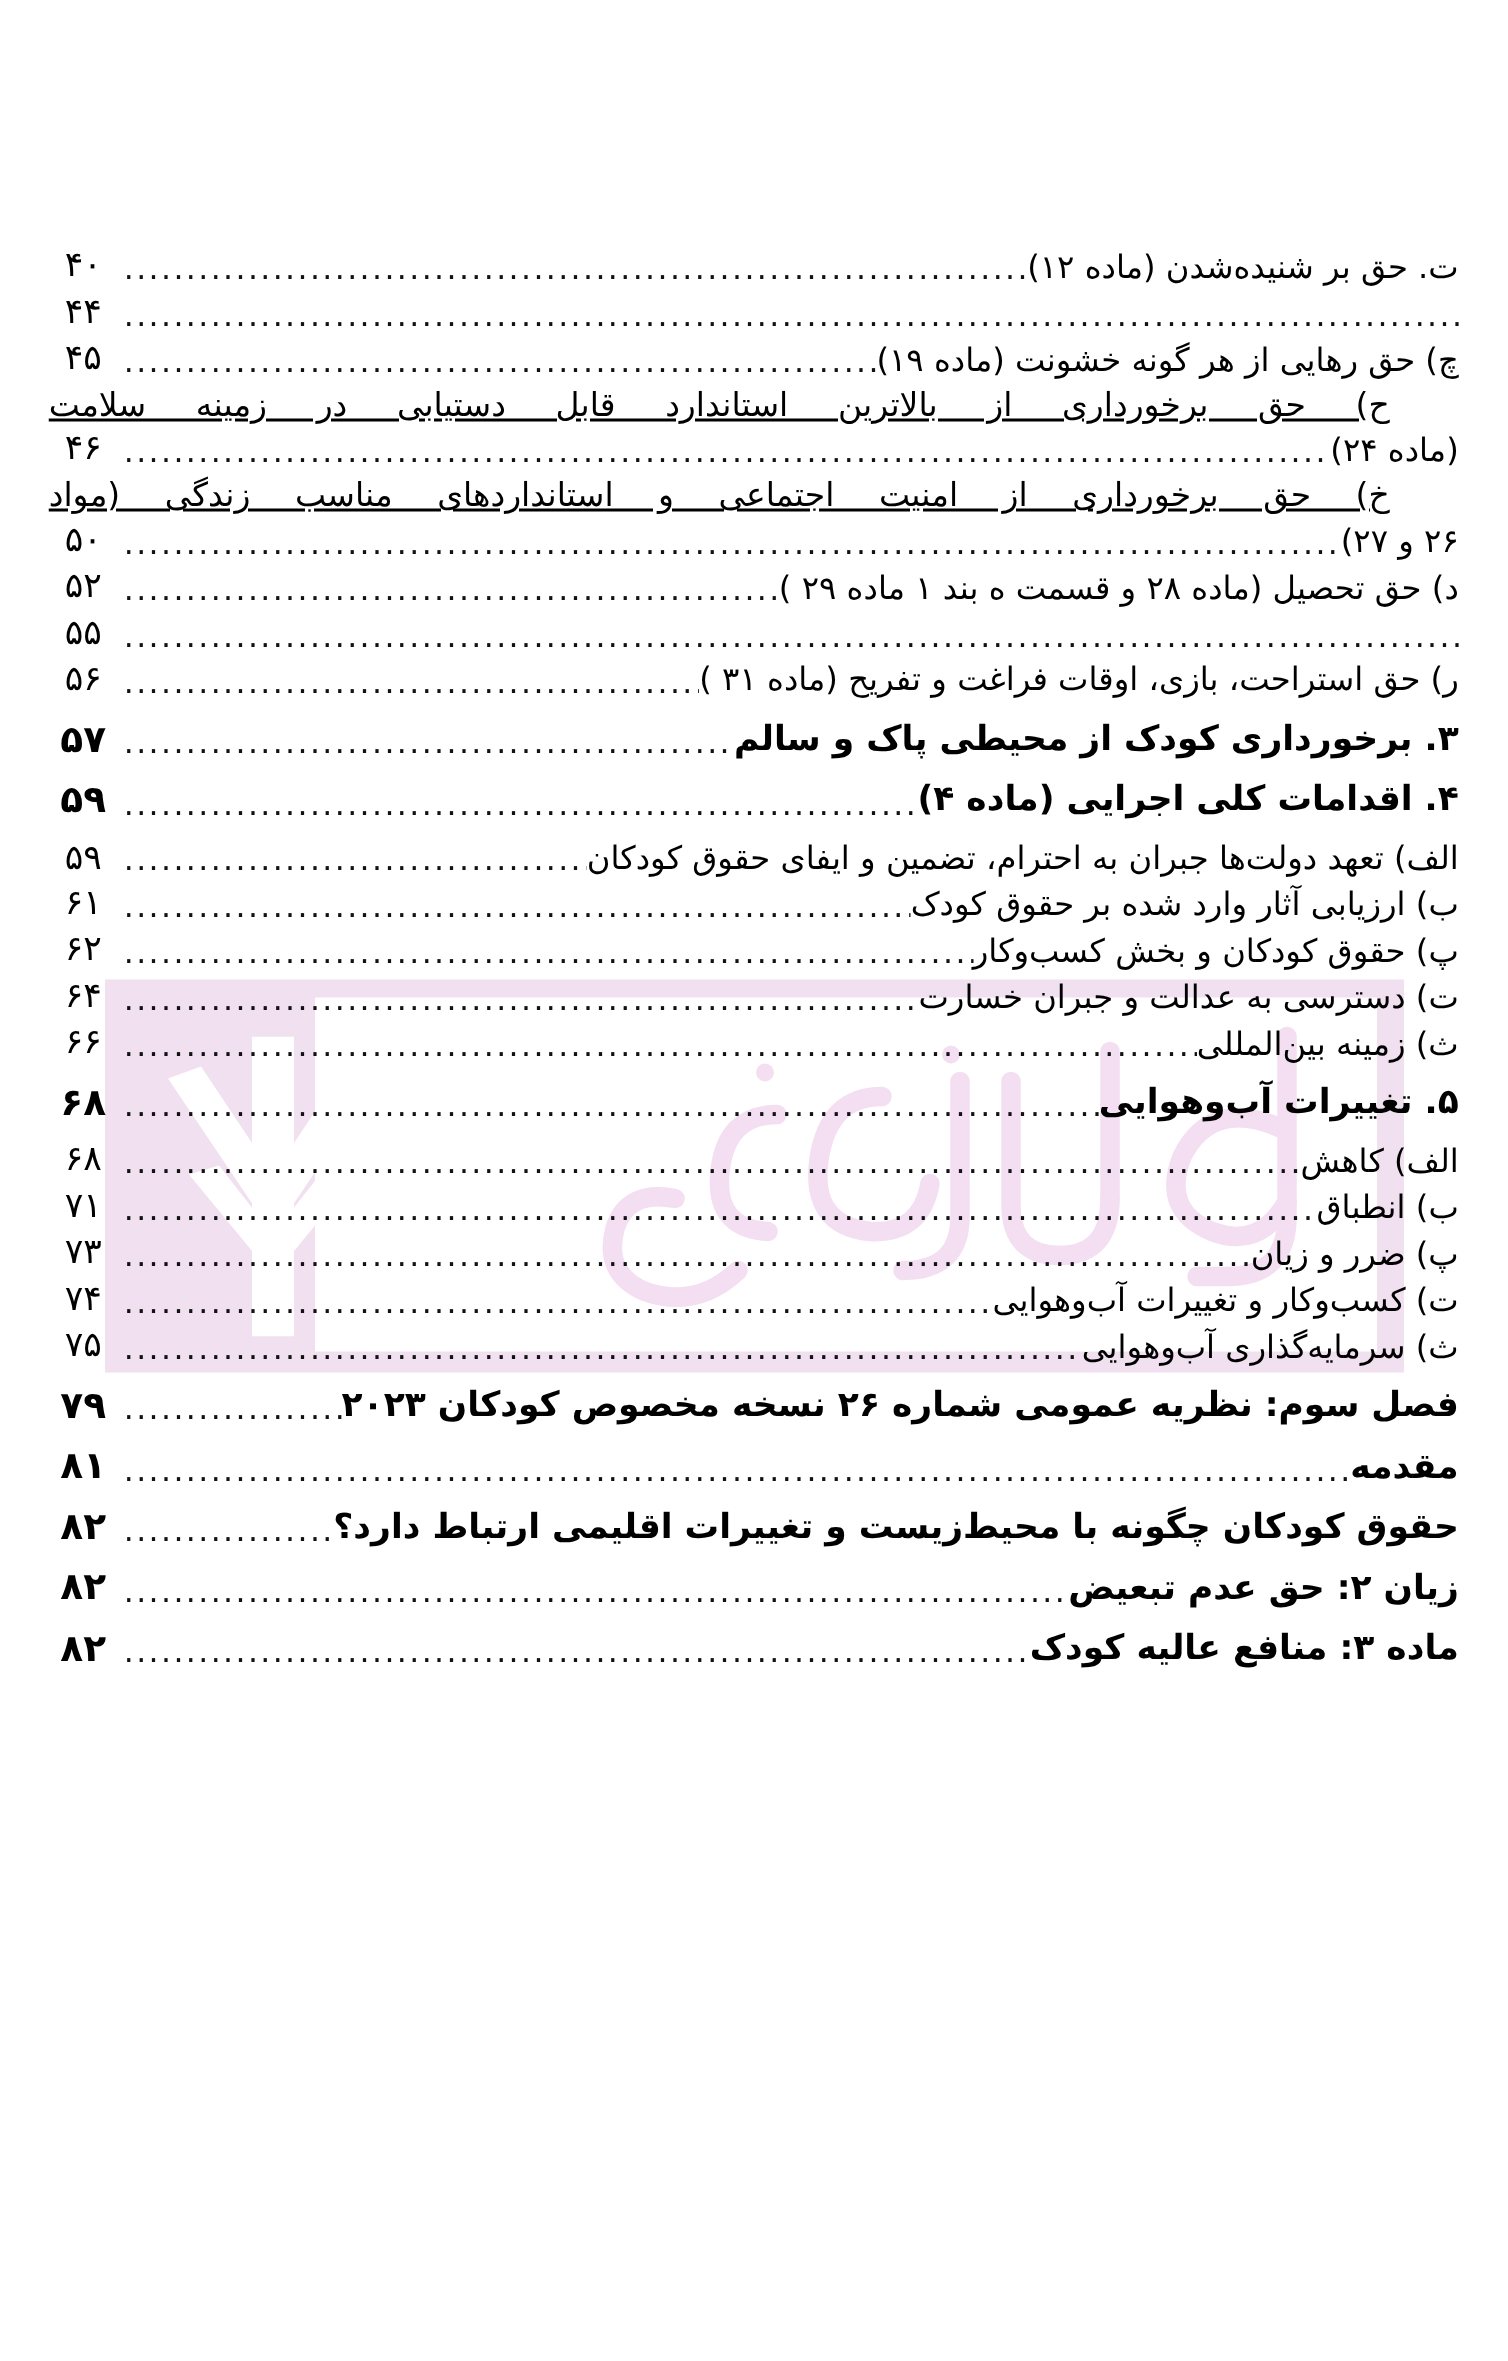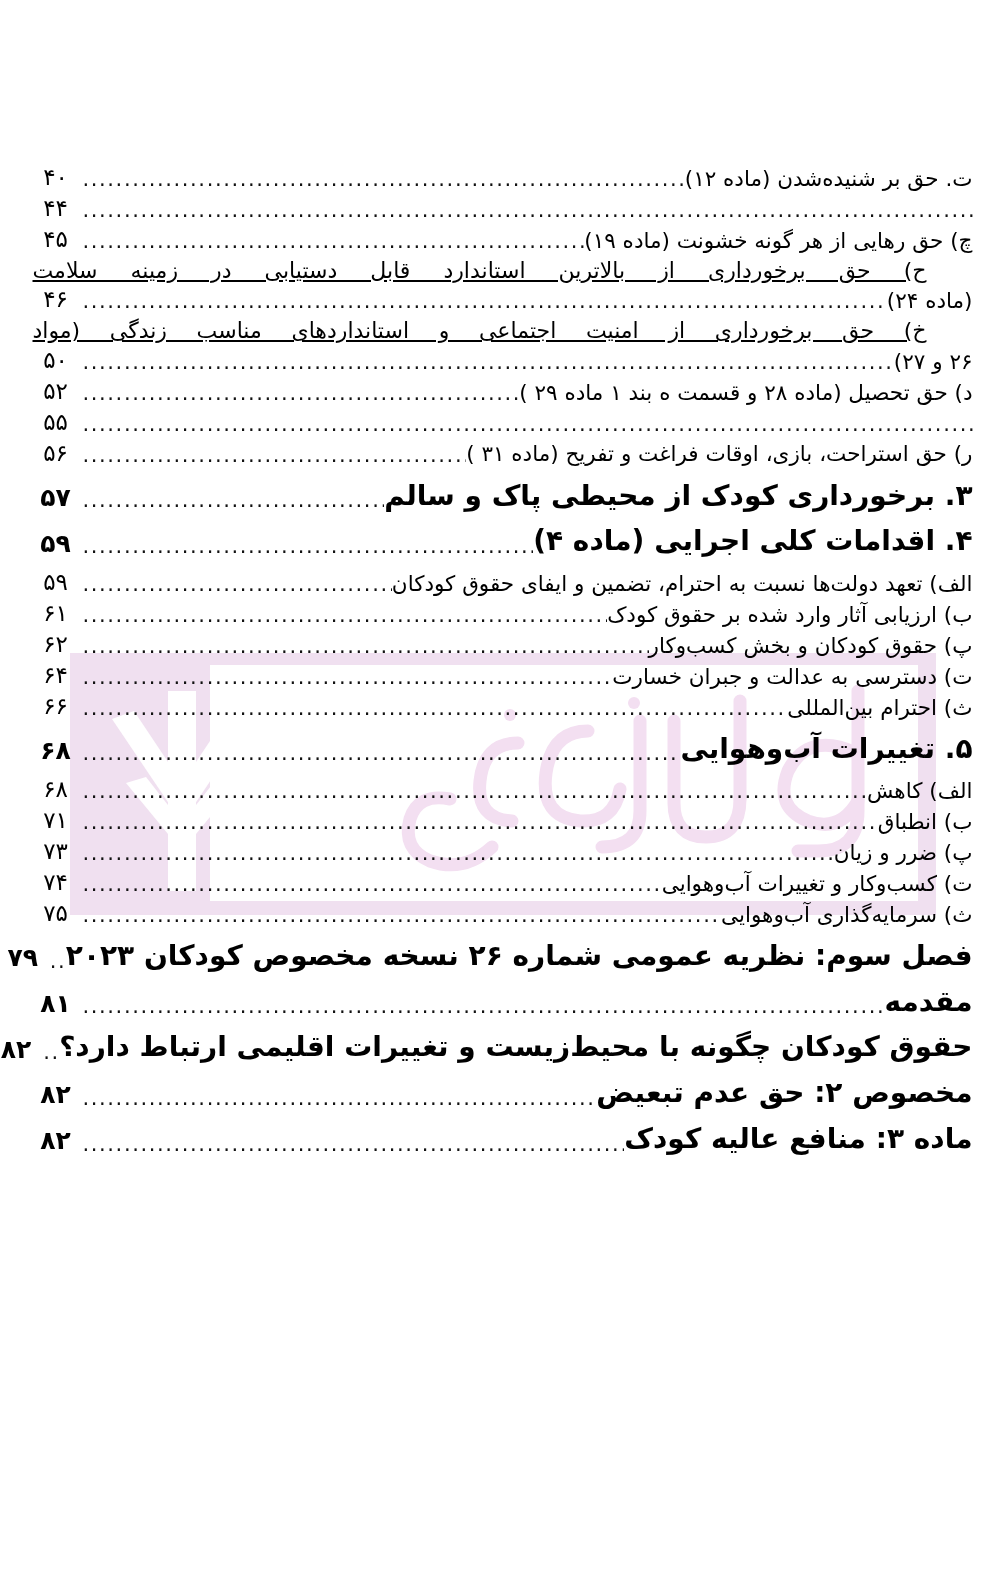--- a/index.html
+++ b/index.html
@@ -75,21 +75,21 @@
   .entry {
     font-size: 21.5px;
     line-height: 1.35;
     letter-spacing: 0px;
     white-space: nowrap;
     flex: 0 0 auto;
     padding-bottom: 1px;
   }
   .entry.bold {
     font-weight: bold;
-    font-size: 28px;
+    font-size: 23px;
   }
   .leader {
     flex: 1 1 auto;
     min-width: 12px;
     overflow: hidden;
     white-space: nowrap;
     direction: ltr;
     font-size: 21px;
     line-height: 1;
     letter-spacing: 1.6px;
@@ -213,41 +213,41 @@
       <span class="pageno bold">۵۷</span>
     </div>
     <div class="block-gap"></div>
     <div class="row">
       <span class="entry bold">۴. اقدامات کلی اجرایی (ماده ۴)</span>
       <span class="leader">........................................................................................................................................................................................................</span>
       <span class="pageno bold">۵۹</span>
     </div>
     <div class="block-gap"></div>
     <div class="row">
-      <span class="entry">الف) تعهد دولت‌ها نسبت به احترام، تضمین و ایفای حقوق کودکان</span>
+      <span class="entry">الف) تعهد دولت‌ها جبران به احترام، تضمین و ایفای حقوق کودکان</span>
       <span class="leader">........................................................................................................................................................................................................</span>
       <span class="pageno">۵۹</span>
     </div>
     <div class="row">
       <span class="entry">ب) ارزیابی آثار وارد شده بر حقوق کودک</span>
       <span class="leader">........................................................................................................................................................................................................</span>
       <span class="pageno">۶۱</span>
     </div>
     <div class="row">
       <span class="entry">پ) حقوق کودکان و بخش کسب‌وکار</span>
       <span class="leader">........................................................................................................................................................................................................</span>
       <span class="pageno">۶۲</span>
     </div>
     <div class="row">
       <span class="entry">ت) دسترسی به عدالت و جبران خسارت</span>
       <span class="leader">........................................................................................................................................................................................................</span>
       <span class="pageno">۶۴</span>
     </div>
     <div class="row">
-      <span class="entry">ث) احترام بین‌المللی</span>
+      <span class="entry">ث) زمینه بین‌المللی</span>
       <span class="leader">........................................................................................................................................................................................................</span>
       <span class="pageno">۶۶</span>
     </div>
     <div class="block-gap"></div>
     <div class="row">
       <span class="entry bold">۵. تغییرات آب‌وهوایی</span>
       <span class="leader">........................................................................................................................................................................................................</span>
       <span class="pageno bold">۶۸</span>
     </div>
     <div class="block-gap"></div>
@@ -289,21 +289,21 @@
       <span class="pageno bold">۸۱</span>
     </div>
     <div class="block-gap"></div>
     <div class="row">
       <span class="entry bold">حقوق کودکان چگونه با محیط‌زیست و تغییرات اقلیمی ارتباط دارد؟</span>
       <span class="leader">........................................................................................................................................................................................................</span>
       <span class="pageno bold">۸۲</span>
     </div>
     <div class="block-gap"></div>
     <div class="row">
-      <span class="entry bold">مخصوص ۲: حق عدم تبعیض</span>
+      <span class="entry bold">زیان ۲: حق عدم تبعیض</span>
       <span class="leader">........................................................................................................................................................................................................</span>
       <span class="pageno bold">۸۲</span>
     </div>
     <div class="block-gap"></div>
     <div class="row">
       <span class="entry bold">ماده ۳: منافع عالیه کودک</span>
       <span class="leader">........................................................................................................................................................................................................</span>
       <span class="pageno bold">۸۲</span>
     </div>
     <div class="block-gap"></div>

